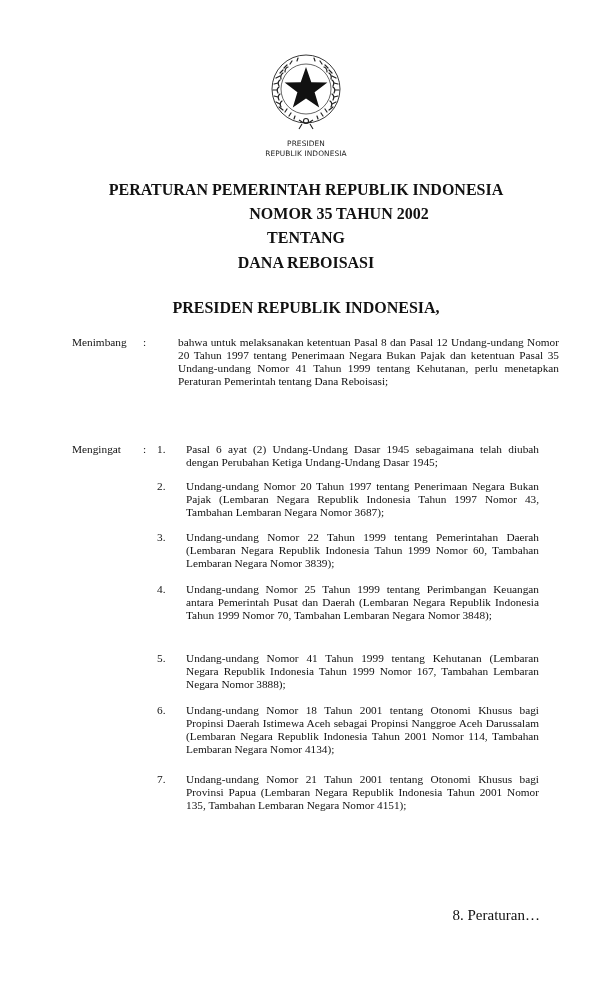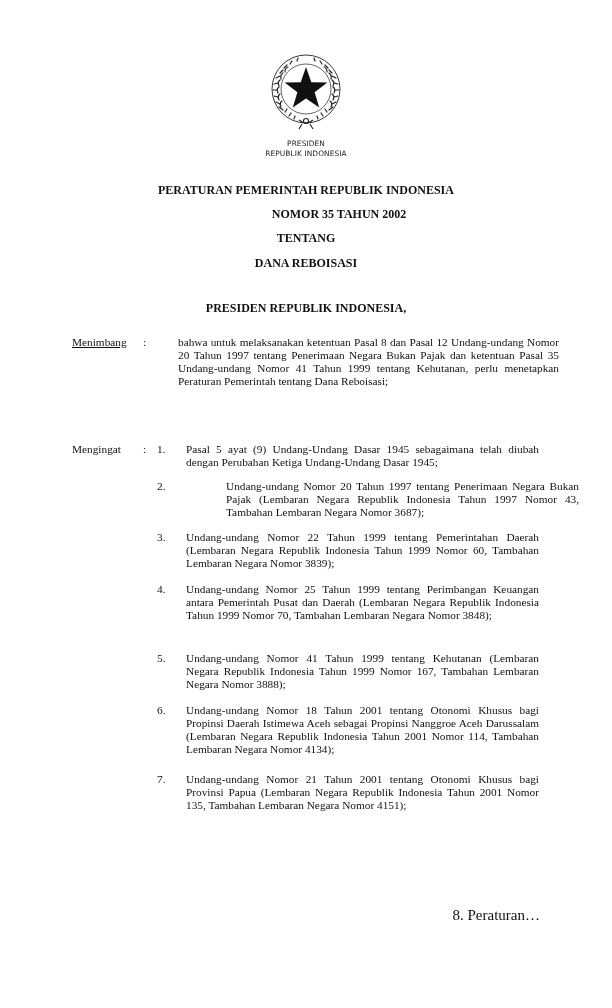--- a/index.html
+++ b/index.html
@@ -40,21 +40,21 @@
     }
     .emblem-caption.l1 { top: 139px; }
     .emblem-caption.l2 { top: 149px; }
 
     .title-line {
       position: absolute;
       left: 0;
       width: 612px;
       text-align: center;
       font-weight: bold;
-      font-size: 12px;
+      font-size: 16px;
       line-height: 14px;
       color: #111;
     }
     .t1 { top: 183px; }
     .t2 { top: 207px; padding-left: 33px; }
     .t3 { top: 231px; }
     .t4 { top: 256px; }
     .t5 { top: 301px; }
 
     .section-label {
@@ -129,32 +129,32 @@
 
   <div class="emblem-caption l1">PRESIDEN</div>
   <div class="emblem-caption l2">REPUBLIK INDONESIA</div>
 
   <div class="title-line t1">PERATURAN PEMERINTAH REPUBLIK INDONESIA</div>
   <div class="title-line t2">NOMOR 35 TAHUN 2002</div>
   <div class="title-line t4">DANA REBOISASI</div>
   <div class="title-line t3">TENTANG</div>
   <div class="title-line t5">PRESIDEN REPUBLIK INDONESIA,</div>
 
-  <div class="section-label" style="top:336px;text-decoration:underline;">Menimbang</div>
+  <div class="section-label" style="top:336px;">Menimbang</div>
   <div class="colon" style="left:143px; top:336px;">:</div>
   <div class="para" style="top:336px;">bahwa untuk melaksanakan ketentuan Pasal 8 dan Pasal 12 Undang-undang Nomor 20 Tahun 1997 tentang Penerimaan Negara Bukan Pajak dan ketentuan Pasal 35 Undang-undang Nomor 41 Tahun 1999 tentang Kehutanan, perlu menetapkan Peraturan Pemerintah tentang Dana Reboisasi;</div>
 
   <div class="section-label" style="top:443px;">Mengingat</div>
   <div class="colon" style="left:143px; top:443px;">:</div>
 
   <div class="item-num" style="top:443px;">1.</div>
-  <div class="item-text" style="top:443px;">Pasal 5 ayat (9) Undang-Undang Dasar 1945 sebagaimana telah diubah dengan Perubahan Ketiga Undang-Undang Dasar 1945;</div>
+  <div class="item-text" style="top:443px;">Pasal 6 ayat (2) Undang-Undang Dasar 1945 sebagaimana telah diubah dengan Perubahan Ketiga Undang-Undang Dasar 1945;</div>
 
   <div class="item-num" style="top:480px;">2.</div>
-  <div class="item-text" style="top:480px;margin-left:40px;">Undang-undang Nomor 20 Tahun 1997 tentang Penerimaan Negara Bukan Pajak (Lembaran Negara Republik Indonesia Tahun 1997 Nomor 43, Tambahan Lembaran Negara Nomor 3687);</div>
+  <div class="item-text" style="top:480px;">Undang-undang Nomor 20 Tahun 1997 tentang Penerimaan Negara Bukan Pajak (Lembaran Negara Republik Indonesia Tahun 1997 Nomor 43, Tambahan Lembaran Negara Nomor 3687);</div>
 
   <div class="item-num" style="top:531px;">3.</div>
   <div class="item-text" style="top:531px;">Undang-undang Nomor 22 Tahun 1999 tentang Pemerintahan Daerah (Lembaran Negara Republik Indonesia Tahun 1999 Nomor 60, Tambahan Lembaran Negara Nomor 3839);</div>
 
   <div class="item-num" style="top:583px;">4.</div>
   <div class="item-text" style="top:583px;">Undang-undang Nomor 25 Tahun 1999 tentang Perimbangan Keuangan antara Pemerintah Pusat dan Daerah (Lembaran Negara Republik Indonesia Tahun 1999 Nomor 70, Tambahan Lembaran Negara Nomor 3848);</div>
 
   <div class="item-num" style="top:652px;">5.</div>
   <div class="item-text" style="top:652px;">Undang-undang Nomor 41 Tahun 1999 tentang Kehutanan (Lembaran Negara Republik Indonesia Tahun 1999 Nomor 167, Tambahan Lembaran Negara Nomor 3888);</div>
 

